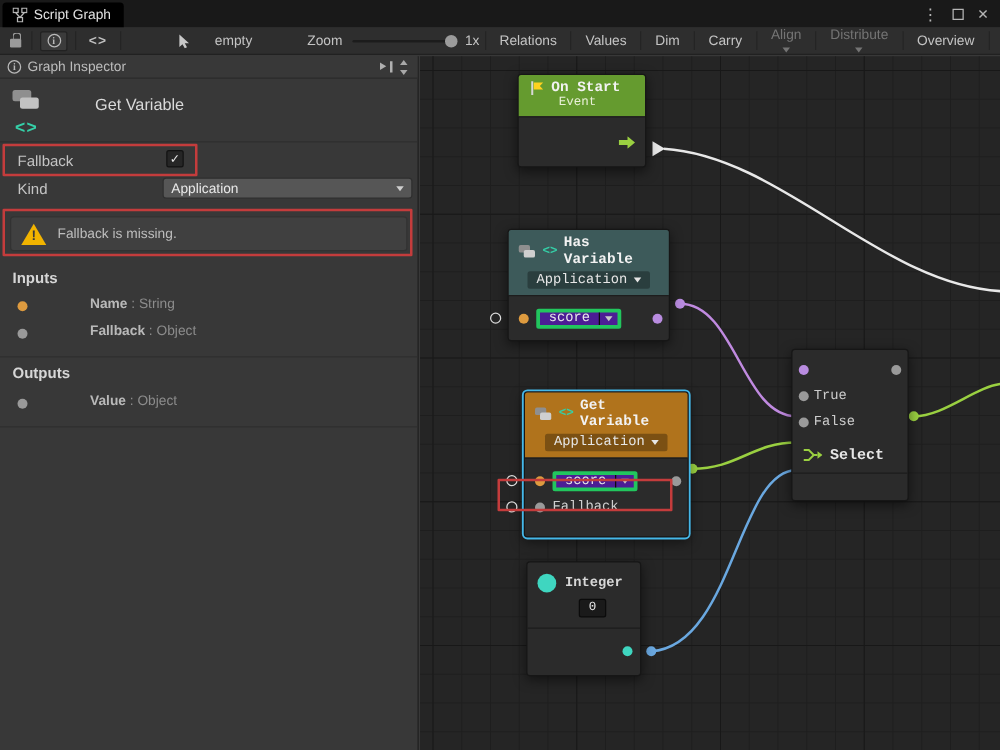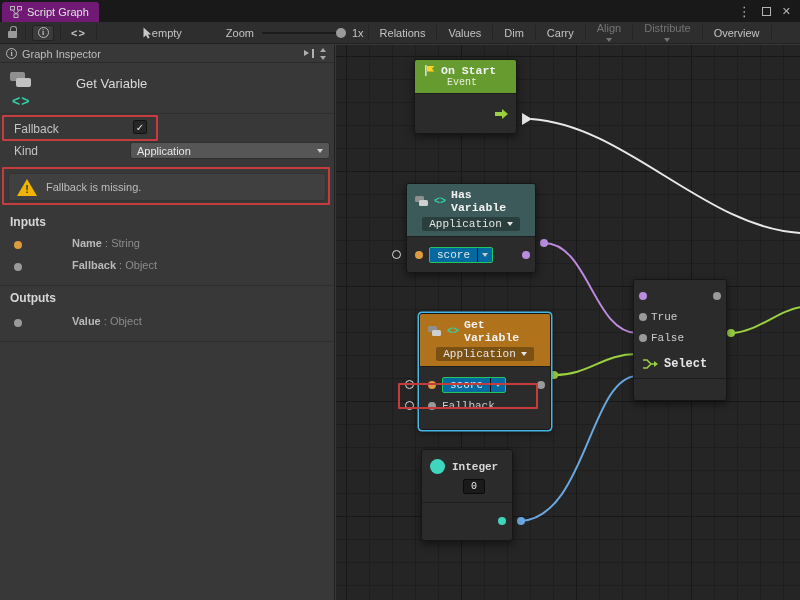--- a/index.html
+++ b/index.html
@@ -1,36 +1,36 @@
 <!DOCTYPE html>
 <html><head>
 <meta charset="utf-8">
 <style>
   * { box-sizing: border-box; margin: 0; padding: 0; }
   body { width: 800px; height: 600px; overflow: hidden; font-family: "Liberation Sans", sans-serif; background: #383838; color: #c8c8c8; }
   .app { position: relative; width: 800px; height: 600px; background: #383838; }
 
   
   .tabbar { position: absolute; top: 0; left: 0; right: 0; height: 22px; background: #191919; display: flex; align-items: flex-end; }
-  .tab { height: 20px; background: #701a75; display: flex; align-items: center; gap: 5px; padding: 0 10px 0 8px; border-radius: 3px 3px 0 0; margin-left: 2px; font-size: 11px; color: #e2e2e2; }
+  .tab { height: 20px; background: #000000; display: flex; align-items: center; gap: 5px; padding: 0 10px 0 8px; border-radius: 3px 3px 0 0; margin-left: 2px; font-size: 11px; color: #e2e2e2; }
   .win-icons { margin-left: auto; display: flex; align-items: center; gap: 11px; padding-right: 9px; color: #b5b5b5; font-size: 13px; height: 100%; }
   .sq-icon { width: 9px; height: 9px; border: 1px solid #b5b5b5; display: inline-block; }
 
   
   .toolbar { position: absolute; top: 22px; left: 0; right: 0; height: 22px; background: #2e2e2e; border-bottom: 1px solid #212121; display: flex; align-items: center; font-size: 11px; color: #c4c4c4; padding-left: 6px; }
   .tb-sep { width: 1px; height: 15px; background: #242424; margin: 0 4px; flex: none; }
   .tb-btn { padding: 0 7px; height: 22px; display: flex; align-items: center; gap: 4px; white-space: nowrap; flex: none; }
   .tb-btn.disabled { color: #747474; flex-direction: column; }
   .caret-down { width: 0; height: 0; border-left: 3.5px solid transparent; border-right: 3.5px solid transparent; border-top: 4px solid currentColor; display: inline-block; }
   .lock { width: 9px; height: 7px; background: #9a9a9a; border-radius: 1px; position: relative; margin: 4px 4px 0 2px; flex: none; }
   .lock::before { content: ""; position: absolute; top: -5px; left: 1.5px; width: 5px; height: 5px; border: 1.5px solid #9a9a9a; border-bottom: none; border-radius: 3px 3px 0 0; }
   .tb-toggle { width: 22px; height: 16px; border: 1px solid #222; background: #3b3b3b; display: flex; align-items: center; justify-content: center; border-radius: 2px; margin: 0 2px; flex: none; }
   .circle-i { width: 11px; height: 11px; border-radius: 50%; border: 1px solid #b9b9b9; color: #b9b9b9; font-size: 8px; font-weight: bold; display: flex; align-items: center; justify-content: center; line-height: 1; flex: none; font-family: "Liberation Serif", serif; }
   .code-btn { font-weight: bold; color: #c0c0c0; padding: 0 6px; letter-spacing: 1px; flex: none; }
-  .pointer-group { display: flex; align-items: center; gap: 0; margin-left: 42px; flex: none; }
+  .pointer-group { display: flex; align-items: center; gap: 20px; margin-left: 42px; flex: none; }
   .zoom-label { margin-left: 44px; flex: none; }
   .zoom-track { width: 82px; height: 2px; background: #1c1c1c; border-radius: 1px; position: relative; margin: 0 8px; flex: none; }
   .zoom-handle { position: absolute; left: 74px; top: -4px; width: 10px; height: 10px; border-radius: 50%; background: #9b9b9b; }
 
   
   .inspector { position: absolute; top: 45px; left: 0; width: 335px; bottom: 0; background: #383838; border-right: 1px solid #1f1f1f; }
   .insp-bar { position: absolute; top: 0; left: 0; right: 0; height: 18px; border-bottom: 1px solid #2a2a2a; display: flex; align-items: center; padding: 0 6px; font-size: 11px; color: #bdbdbd; gap: 5px; background: #383838; }
   .insp-bar .spacer { flex: 1; }
   .dock-icon { display: inline-block; width: 10px; height: 9px; position: relative; }
   .dock-icon::before { content: ""; position: absolute; left: 0; top: 1px; border-left: 5px solid #b0b0b0; border-top: 3.5px solid transparent; border-bottom: 3.5px solid transparent; }
@@ -71,21 +71,21 @@
   .node { position: absolute; background: #2b2b2b; border: 1px solid #161616; border-radius: 3px; box-shadow: 0 3px 9px rgba(0,0,0,.5); font-size: 11px; color: #d8d8d8; z-index: 2; }
   .nhead { border-radius: 2px 2px 0 0; padding: 4px 8px 5px; color: #f2f2f2; }
   .nhead .trow { display: flex; align-items: center; gap: 5px; font-weight: bold; font-size: 11.5px; }
   .pill { margin: 3px auto 0; display: flex; align-items: center; gap: 5px; background: rgba(0,0,0,.3); padding: 1px 7px; border-radius: 2px; font-weight: normal; font-size: 11px; color: #e6e6e6; width: max-content; }
   .var-cards { position: relative; width: 14px; height: 11px; flex: none; }
   .var-cards::before { content: ""; position: absolute; left: 0; top: 0; width: 9px; height: 6px; border-radius: 1.5px; background: #8f8f8f; }
   .var-cards::after { content: ""; position: absolute; left: 4px; top: 4px; width: 9px; height: 6px; border-radius: 1.5px; background: #cfcfcf; }
   .code-badge { color: #35d0a8; font-weight: bold; font-size: 10px; flex: none; }
   .dot { width: 8px; height: 8px; border-radius: 50%; display: inline-block; flex: none; }
   .ring { position: absolute; left: -15px; width: 9px; height: 9px; border: 1.5px solid #dcdcdc; border-radius: 50%; }
-  .dd { display: flex; align-items: center; background: #0369a1; border: 1px solid #22c55e; border-radius: 2px; height: 16px; }
+  .dd { display: flex; align-items: center; background: #4c1d95; border: 3px solid #22c55e; border-radius: 2px; height: 16px; }
   .dd .dd-text { padding: 0 7px; font-size: 11px; color: #e8e8e8; }
   .dd .dd-sep { width: 1px; align-self: stretch; background: #0c0c0c; }
   .dd .dd-caret { padding: 0 4px; color: #c8c8c8; display: flex; }
   .nbody-row { position: relative; display: flex; align-items: center; gap: 6px; height: 21px; }
   .select-row { position: relative; height: 21px; display: flex; align-items: center; padding-left: 17px; font-size: 11px; color: #cccccc; }
   .abs-dot { position: absolute; width: 8px; height: 8px; border-radius: 50%; }
 </style>
 </head>
 <body>
 

